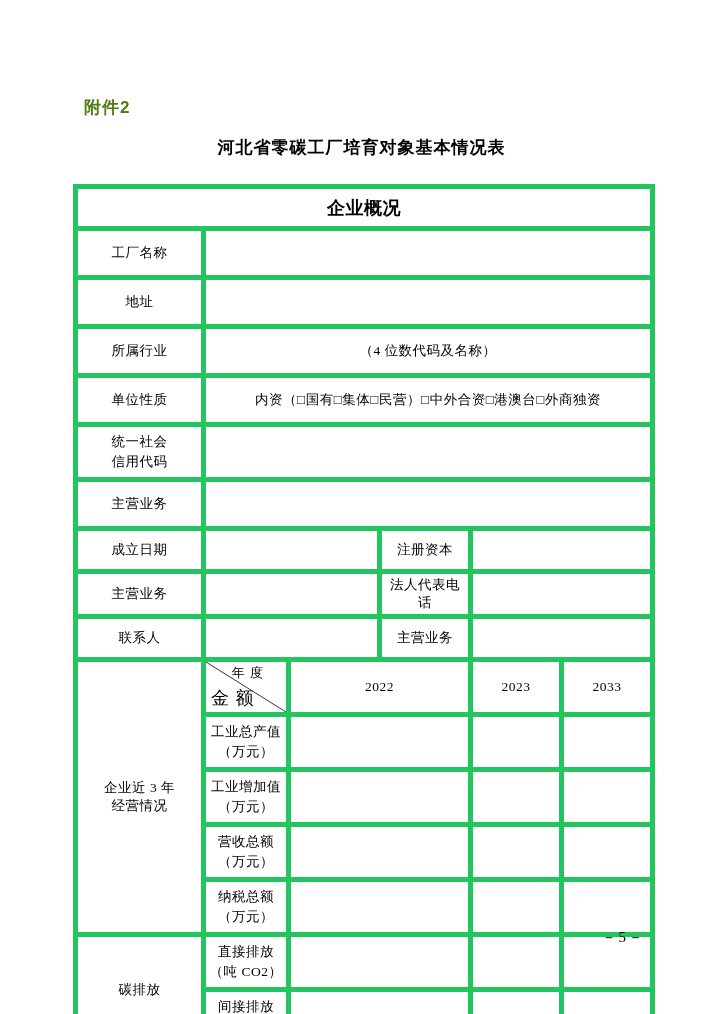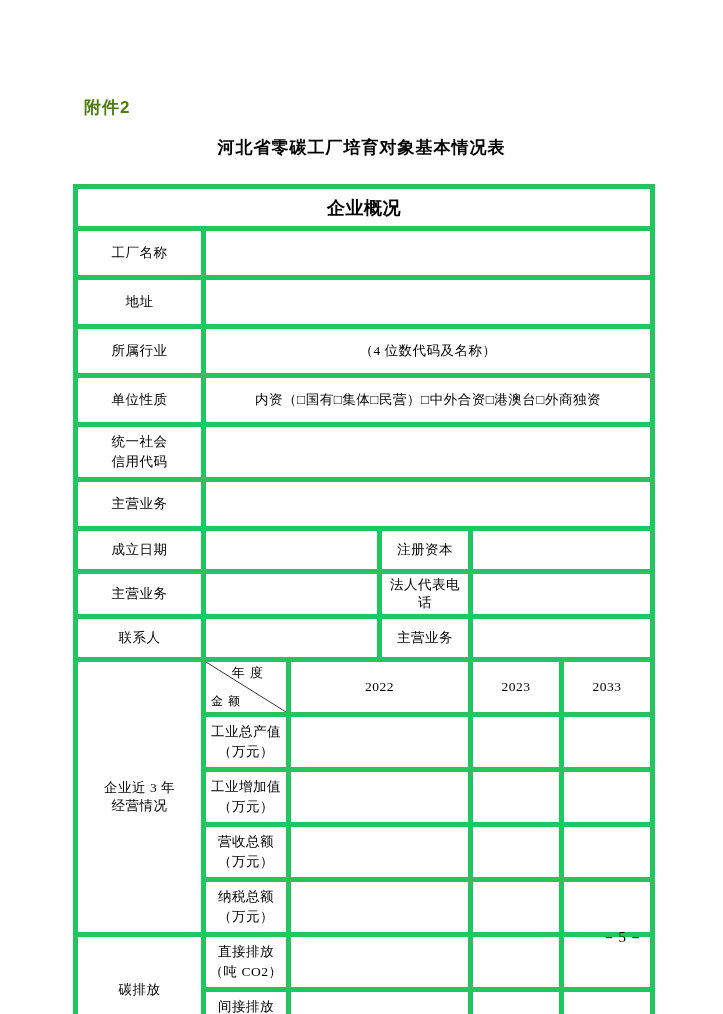--- a/index.html
+++ b/index.html
@@ -92,21 +92,21 @@
     position: absolute;
     right: 22px;
     top: 2px;
     font-size: 13px;
     letter-spacing: 1px;
   }
   .diag-cell .amt-txt {
     position: absolute;
     left: 5px;
     bottom: 2px;
-    font-size: 12px;
+    font-size: 18px;
     letter-spacing: 1px;
   }
   .page-number {
     position: absolute;
     right: 78px;
     top: 928px;
     font-size: 15px;
     font-family: "Liberation Serif", "DejaVu Serif", serif;
     letter-spacing: 2px;
     color: #000;

